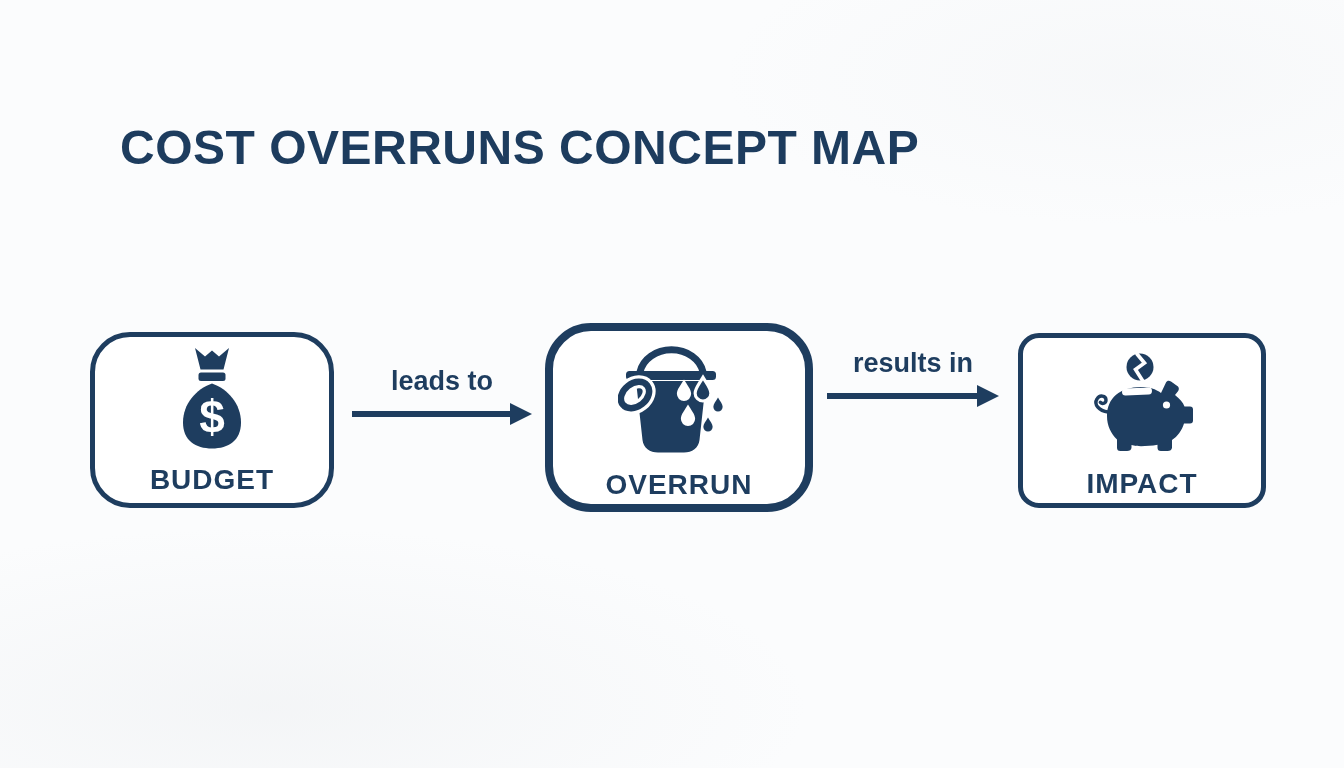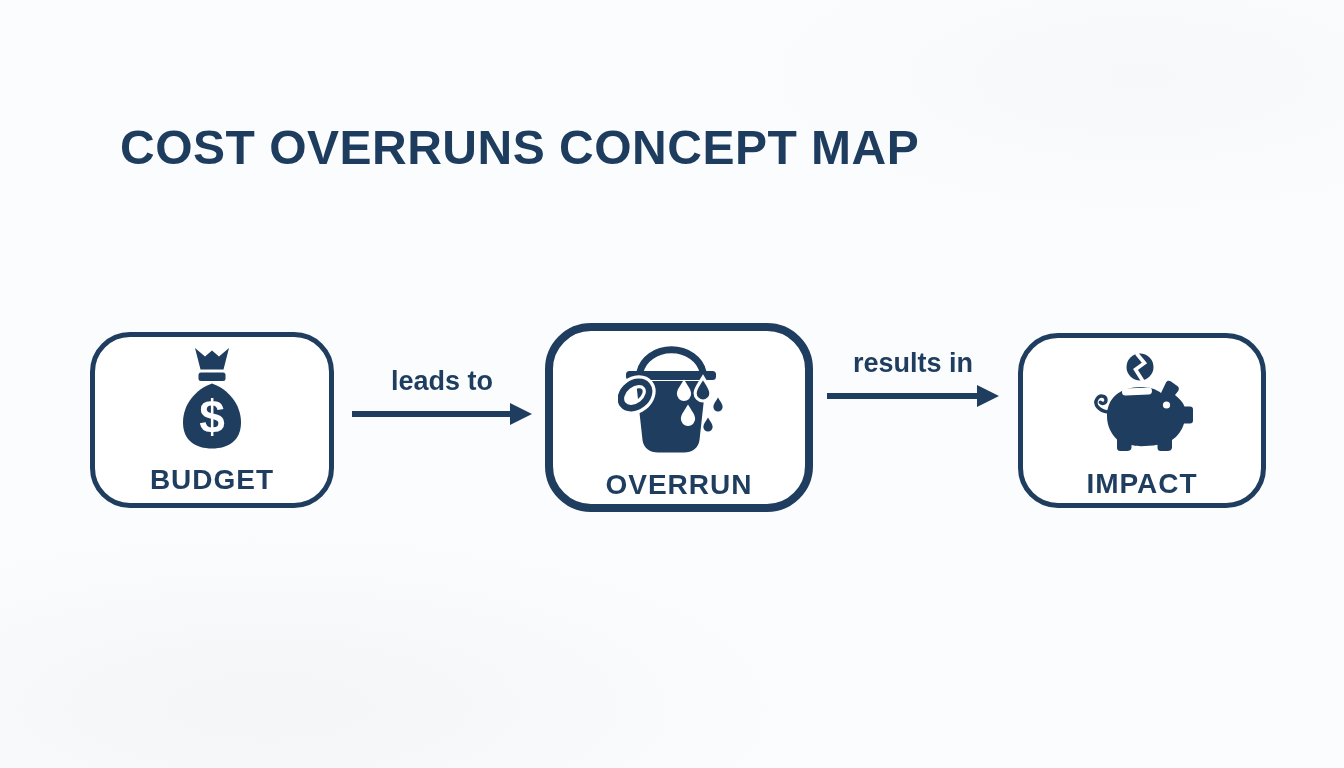--- a/index.html
+++ b/index.html
@@ -31,21 +31,21 @@
     background:#ffffff;
     border:5px solid #1e3d5f;
     border-radius:40px;
     display:flex;
     flex-direction:column;
     align-items:center;
     justify-content:center;
   }
   .node-budget{ left:90px; top:332px; width:244px; height:176px; }
   .node-overrun{ left:545px; top:323px; width:268px; height:189px; border-width:8px; border-radius:46px;align-items:center; }
-  .node-impact{ left:1018px; top:333px; width:248px; height:175px; }
+  .node-impact{ left:1018px; top:333px; width:248px; height:175px;border-radius:21px; }
   .node-label{
     font-size:28px;
     font-weight:bold;
     letter-spacing:1px;
     color:#1e3d5f;
     margin-top:13px;
   }
   .node-icon{ flex:0 0 auto; }
   .edge{
     position:absolute;

